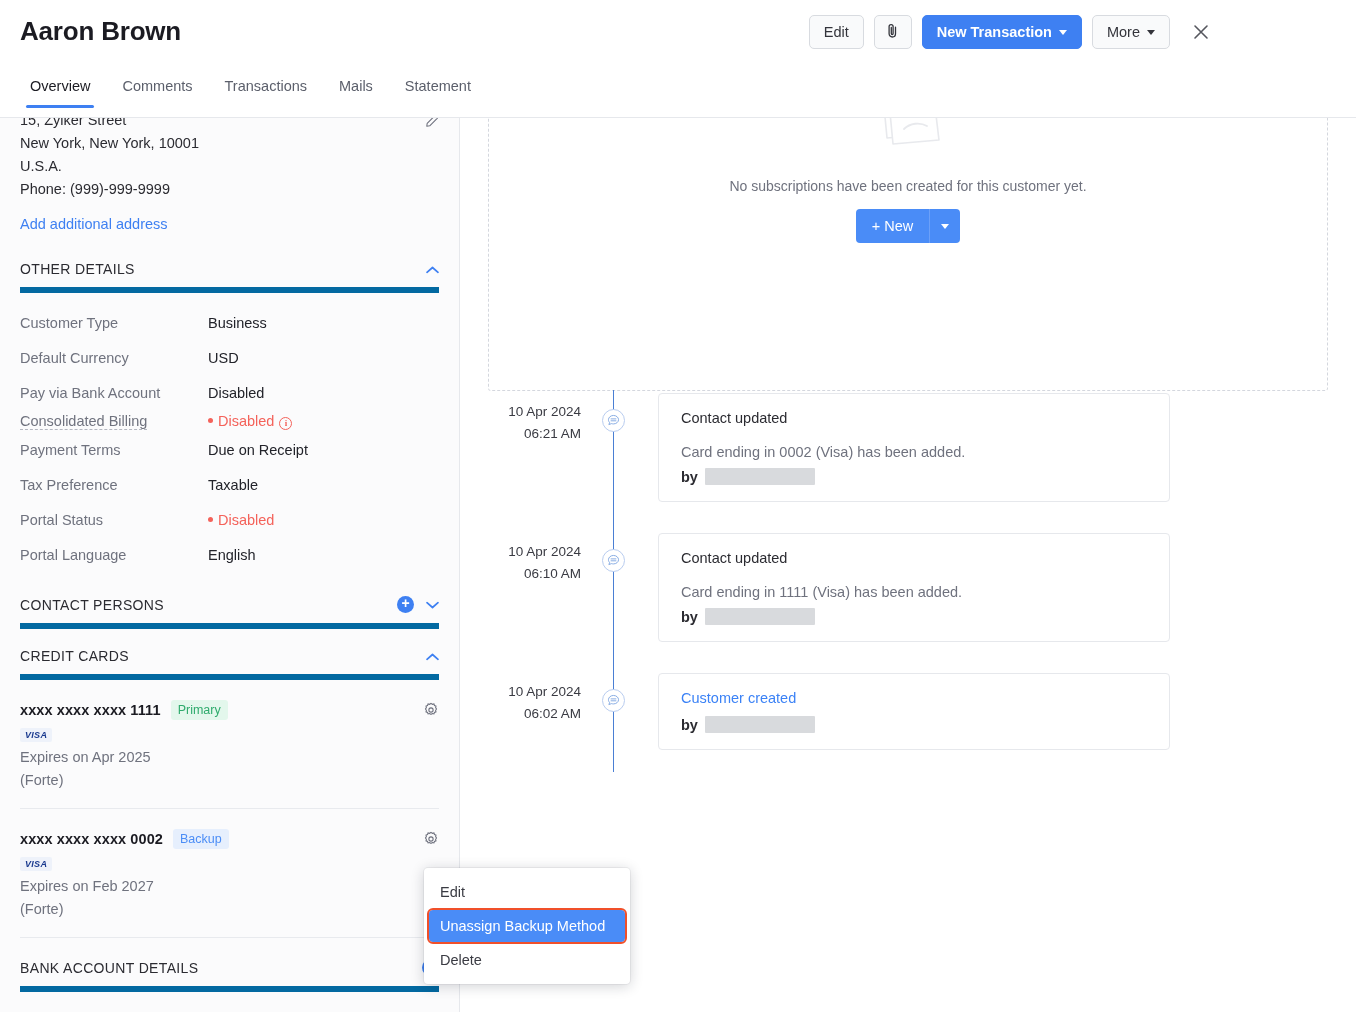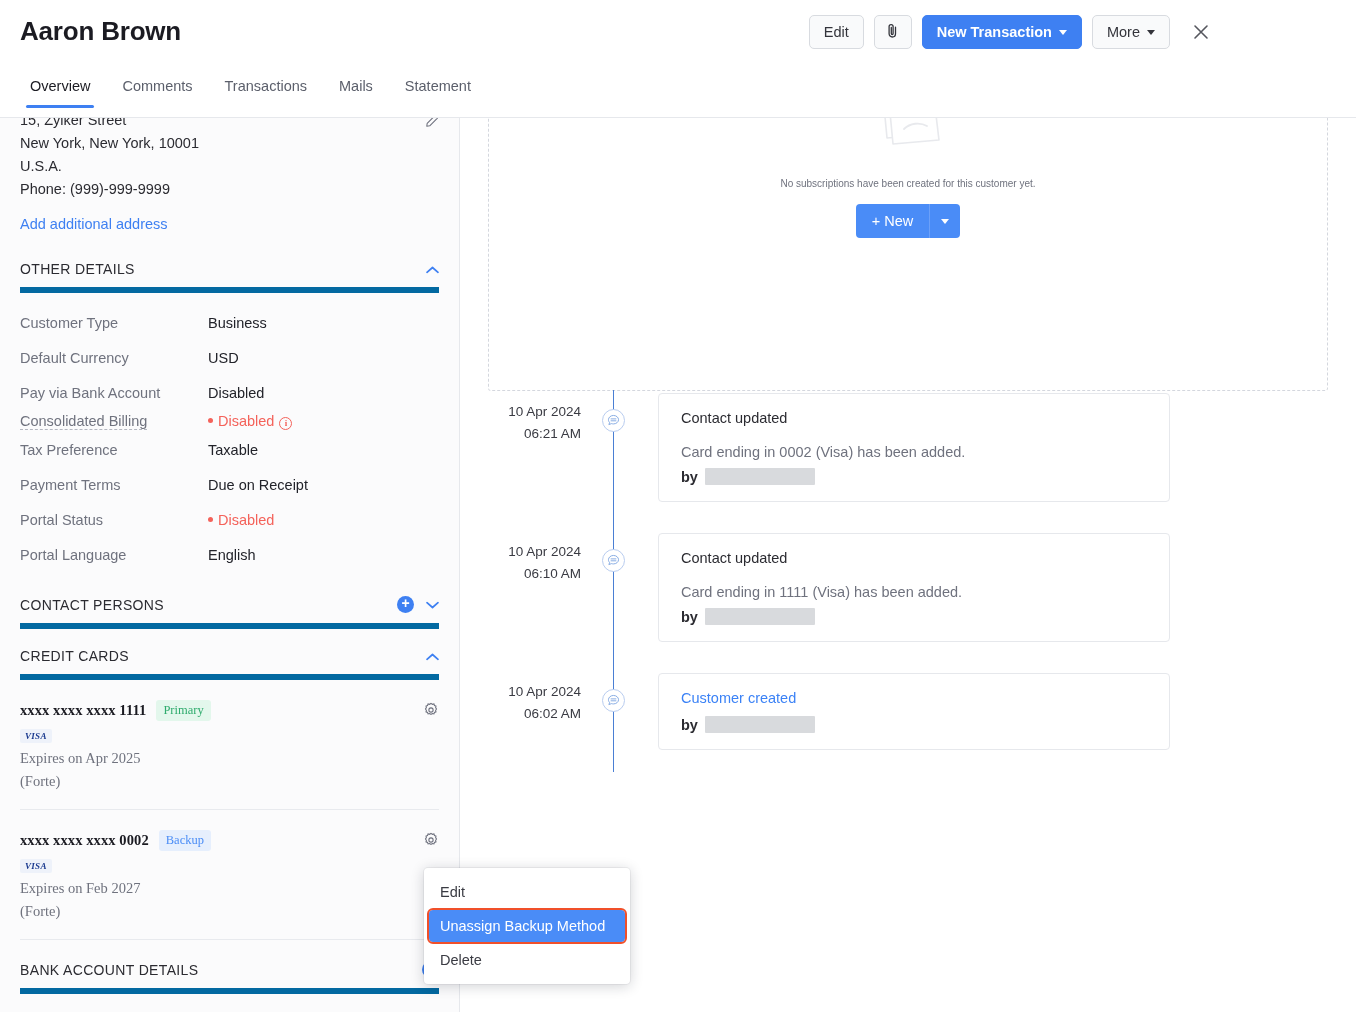--- a/index.html
+++ b/index.html
@@ -108,21 +108,21 @@
   }
   .dotted-label { border-bottom: 1px dashed #b4b7c0; }
   .info-icon {
     display: inline-block; width: 13px; height: 13px; border-radius: 50%;
     border: 1px solid #f4625a; color: #f4625a; font-size: 9px; font-weight: 700;
     line-height: 11px; text-align: center; margin-left: 5px;
     font-family: "Liberation Serif", serif; cursor: pointer;
   }
 
   
-  .card-item { position: relative; padding: 20px 0 16px 0; border-bottom: 1px solid #e8eaee; font-family: Liberation Serif, serif; }
+  .card-item { position: relative; padding: 20px 0 16px 0; border-bottom: 1px solid #e8eaee; }
   .card-top { display: flex; align-items: center; gap: 10px; }
   .card-number { font-size: 14.5px; font-weight: 700; color: #1b1b22; letter-spacing: 0.1px; }
   .badge { font-size: 12.5px; padding: 3px 7px; border-radius: 3px; }
   .badge.primary { background: #e3f7ec; color: #2fab6d; }
   .badge.backup { background: #e6effd; color: #4b8df6; }
   .visa-chip {
     display: inline-block; margin-top: 8px; background: #eef2fa;
     padding: 2px 5px; border-radius: 2px;
     font-size: 9px; font-weight: 700; font-style: italic; color: #1a3a8f;
     letter-spacing: 0.3px;
@@ -150,21 +150,21 @@
   #right-panel {
     position: absolute; top: 111px; left: 461px; width: 895px; height: 901px;
     background: #fff; overflow: hidden;
   }
   #subs-empty {
     position: absolute; left: 27px; top: 2px; width: 840px; height: 278px;
     border: 1px dashed #d4d7de; border-radius: 3px;
     display: flex; flex-direction: column; align-items: center;
   }
   #sad-doc { margin-top: -32px; opacity: 0.85; }
-  #subs-empty-text { font-size: 10px; color: #6f727e; margin-top: 26px; }
+  #subs-empty-text { font-size: 14px; color: #6f727e; margin-top: 26px; }
   #new-split { display: flex; margin-top: 15px; }
   #new-btn {
     background: #4a8cf7; color: #fff; font-size: 14.5px; height: 34px;
     display: flex; align-items: center; padding: 0 16px;
     border-radius: 4px 0 0 4px; cursor: pointer;
     border-right: 1px solid #6ba0f9;
   }
   #new-split-caret {
     background: #4a8cf7; width: 30px; height: 34px; border-radius: 0 4px 4px 0;
     display: flex; align-items: center; justify-content: center; cursor: pointer;
@@ -287,26 +287,26 @@
       <div class="detail-label">Pay via Bank Account</div>
       <div class="detail-value">Disabled</div>
     </div>
     <div class="detail-row" style="margin-bottom:12px;">
       <div class="detail-label"><span class="dotted-label">Consolidated Billing</span></div>
       <div class="detail-value red">
         <span class="dot-red"></span><span>Disabled</span><span class="info-icon">i</span>
       </div>
     </div>
     <div class="detail-row" style="margin-bottom:19px;">
+      <div class="detail-label">Payment Terms</div>
+      <div class="detail-value">Due on Receipt</div>
+    </div>
+    <div class="detail-row" style="margin-bottom:19px;">
       <div class="detail-label">Tax Preference</div>
       <div class="detail-value">Taxable</div>
-    </div>
-    <div class="detail-row" style="margin-bottom:19px;">
-      <div class="detail-label">Payment Terms</div>
-      <div class="detail-value">Due on Receipt</div>
     </div>
     <div class="detail-row" style="margin-bottom:19px;">
       <div class="detail-label">Portal Status</div>
       <div class="detail-value red">
         <span class="dot-red"></span><span>Disabled</span>
       </div>
     </div>
     <div class="detail-row">
       <div class="detail-label">Portal Language</div>
       <div class="detail-value">English</div>

